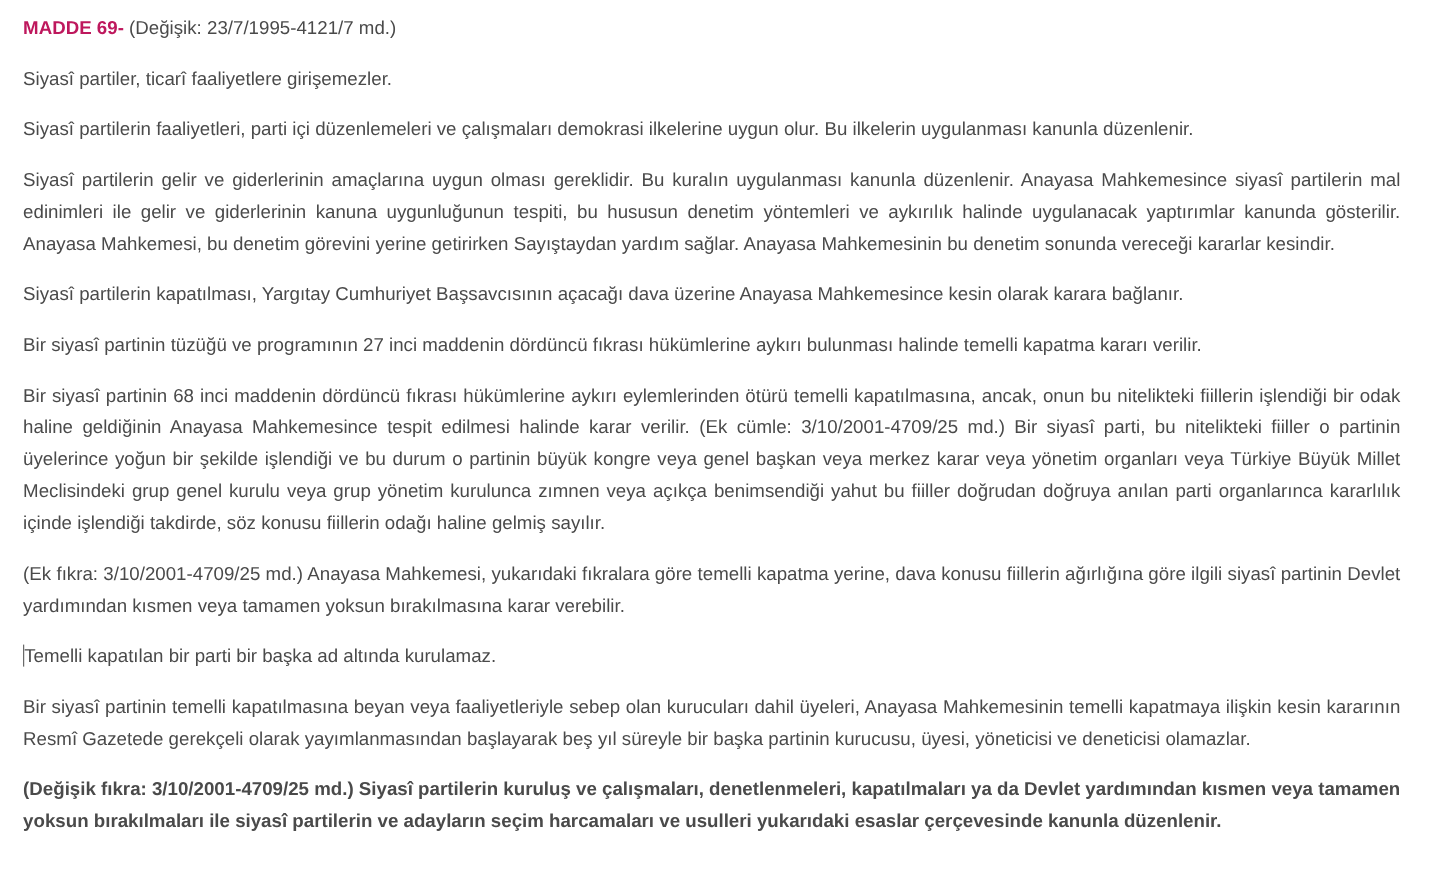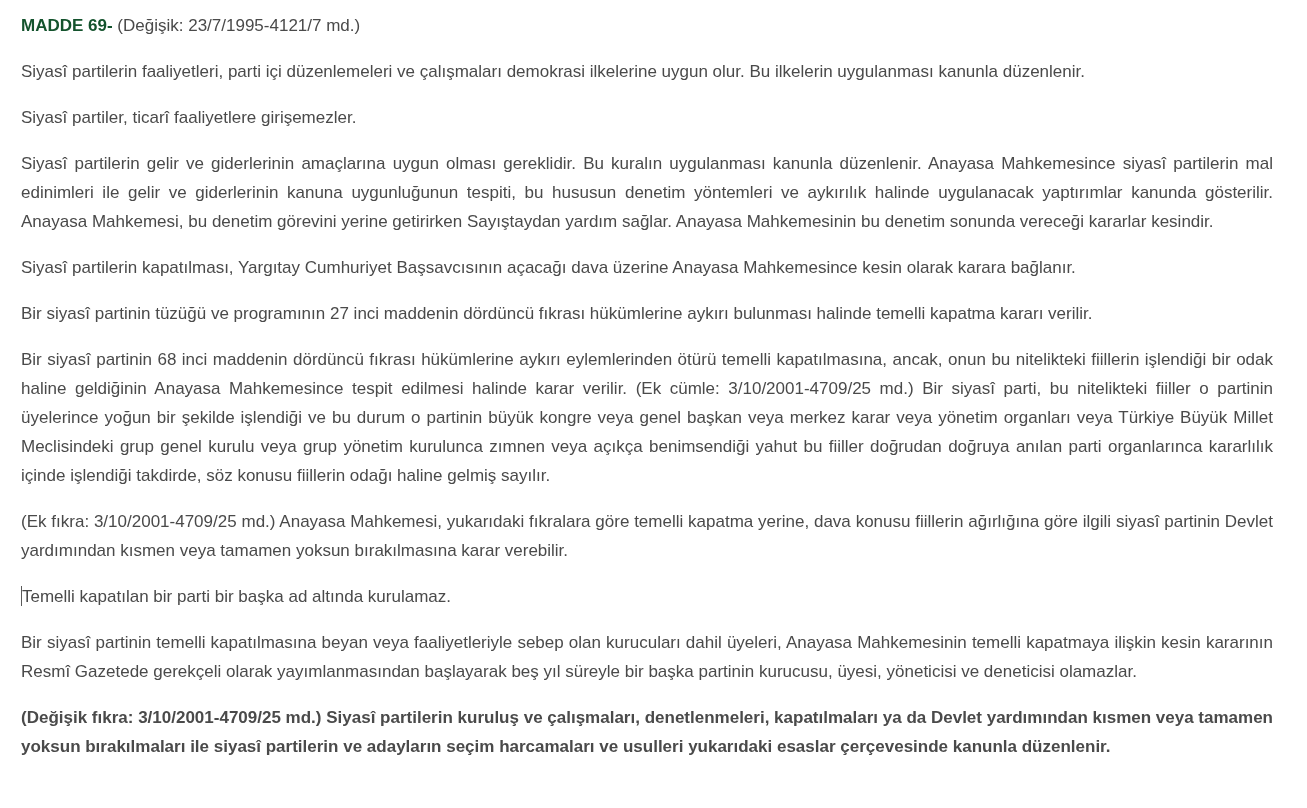--- a/index.html
+++ b/index.html
@@ -20,21 +20,21 @@
   }
   .heading {
     font-size: 17px;
     line-height: 29px;
     margin: 0 0 17px 0;
     font-weight: 400;
     text-align: left;
   }
   .heading .heading-bold {
     font-weight: 700;
-    color: #14532d;
+    color: #be185d;
   }
   p.para {
     font-size: 17px;
     line-height: 29px;
     margin: 0 0 17px 0;
     text-align: justify;
     text-justify: inter-word;
   }
   p.para:last-child {
     margin-bottom: 0;
@@ -49,23 +49,23 @@
     margin-right: 0px;
   }
 </style>
 </head>
 <body>
 
 <div class="page">
 
   <p class="heading"><span class="heading-bold">MADDE 69-</span><span> (Değişik: 23/7/1995-4121/7 md.)</span></p>
 
+  <p class="para">Siyasî partiler, ticarî faaliyetlere girişemezler.</p>
+
   <p class="para">Siyasî partilerin faaliyetleri, parti içi düzenlemeleri ve çalışmaları demokrasi ilkelerine uygun olur. Bu ilkelerin uygulanması kanunla düzenlenir.</p>
-
-  <p class="para">Siyasî partiler, ticarî faaliyetlere girişemezler.</p>
 
   <p class="para">Siyasî partilerin gelir ve giderlerinin amaçlarına uygun olması gereklidir. Bu kuralın uygulanması kanunla düzenlenir. Anayasa Mahkemesince siyasî partilerin mal edinimleri ile gelir ve giderlerinin kanuna uygunluğunun tespiti, bu hususun denetim yöntemleri ve aykırılık halinde uygulanacak yaptırımlar kanunda gösterilir. Anayasa Mahkemesi, bu denetim görevini yerine getirirken Sayıştaydan yardım sağlar. Anayasa Mahkemesinin bu denetim sonunda vereceği kararlar kesindir.</p>
 
   <p class="para">Siyasî partilerin kapatılması, Yargıtay Cumhuriyet Başsavcısının açacağı dava üzerine Anayasa Mahkemesince kesin olarak karara bağlanır.</p>
 
   <p class="para">Bir siyasî partinin tüzüğü ve programının 27 inci maddenin dördüncü fıkrası hükümlerine aykırı bulunması halinde temelli kapatma kararı verilir.</p>
 
   <p class="para">Bir siyasî partinin 68 inci maddenin dördüncü fıkrası hükümlerine aykırı eylemlerinden ötürü temelli kapatılmasına, ancak, onun bu nitelikteki fiillerin işlendiği bir odak haline geldiğinin Anayasa Mahkemesince tespit edilmesi halinde karar verilir. (Ek cümle: 3/10/2001-4709/25 md.) Bir siyasî parti, bu nitelikteki fiiller o partinin üyelerince yoğun bir şekilde işlendiği ve bu durum o partinin büyük kongre veya genel başkan veya merkez karar veya yönetim organları veya Türkiye Büyük Millet Meclisindeki grup genel kurulu veya grup yönetim kurulunca zımnen veya açıkça benimsendiği yahut bu fiiller doğrudan doğruya anılan parti organlarınca kararlılık içinde işlendiği takdirde, söz konusu fiillerin odağı haline gelmiş sayılır.</p>
 
   <p class="para">(Ek fıkra: 3/10/2001-4709/25 md.) Anayasa Mahkemesi, yukarıdaki fıkralara göre temelli kapatma yerine, dava konusu fiillerin ağırlığına göre ilgili siyasî partinin Devlet yardımından kısmen veya tamamen yoksun bırakılmasına karar verebilir.</p>

